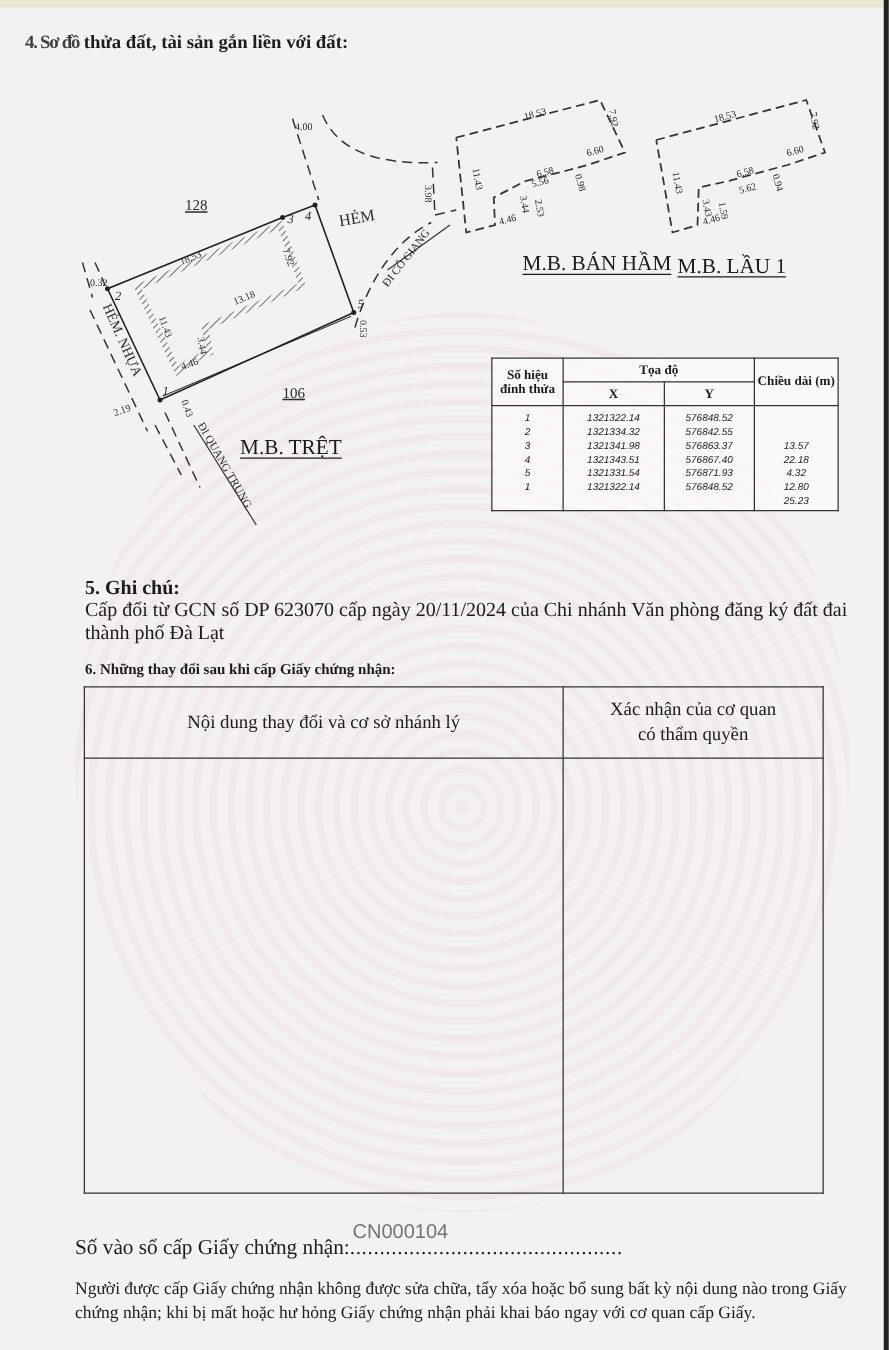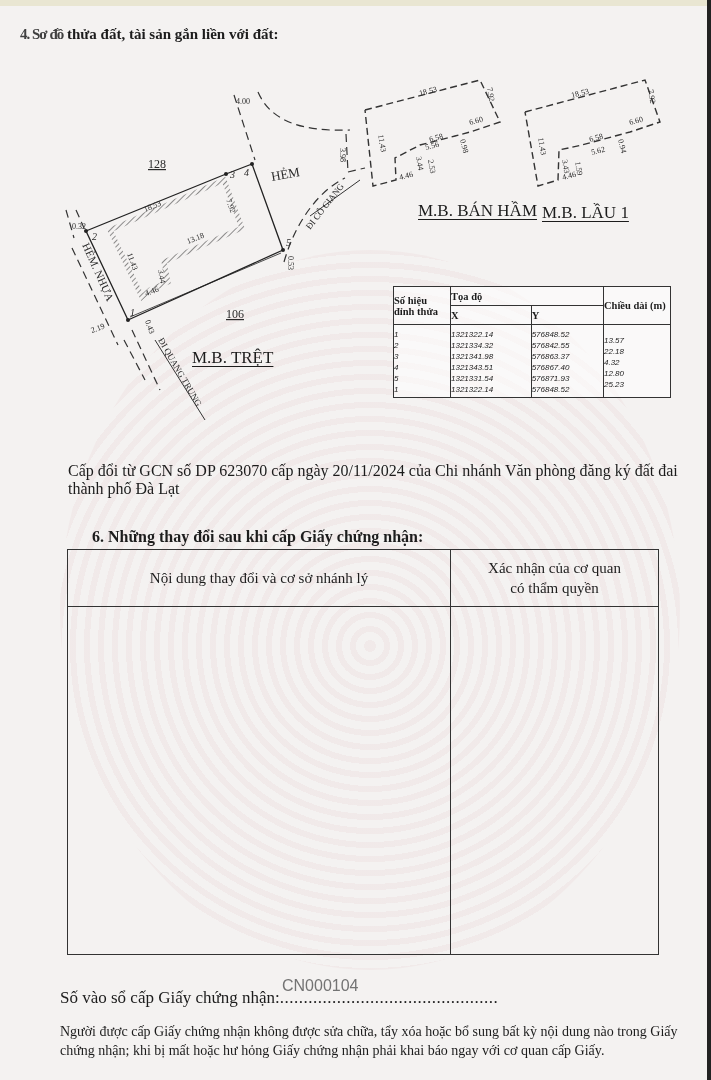--- a/index.html
+++ b/index.html
@@ -25,28 +25,28 @@
   svg.plan { position: absolute; left: 0; top: 0; }
   .plan text { font-family: "Liberation Serif", serif; fill: #2a2a2a; }
   .plan .small { font-family: "Liberation Sans", sans-serif; font-size: 8px; fill: #333; }
   .label-lg {
     position: absolute; font-size: 17px; text-decoration: underline; text-underline-offset: 3px;
   }
   .coord-table {
     position: absolute; left: 393px; top: 286px; width: 278px; border-collapse: collapse;
     font-size: 10px; background: rgba(255,255,255,0.55);
   }
-  .coord-table th, .coord-table td { border: 1px solid #333; padding: 0; text-align: left; }
+  .coord-table th, .coord-table td { border: 1px solid #333; padding: 0; text-align: center; }
   .coord-table th { font-weight: bold; font-size: 10.5px; height: 18px; }
   .coord-table td { font-family: "Liberation Sans", sans-serif; font-style: italic; font-size: 8px; line-height: 11px; vertical-align: top; padding-top: 4px; padding-bottom: 2px; }
-  .coord-table td.len { vertical-align: top; padding-top: 10px; }
+  .coord-table td.len { vertical-align: top; padding-top: 26px; }
   .coord-table td div { height: 11px; }
   .notes { position: absolute; left: 68px; top: 462px; width: 610px; font-size: 16px; line-height: 18px; }
   .notes .h { font-weight: bold; }
-  .changes-title { position: absolute; left: 68px; top: 528px; font-size: 16px; font-weight: bold; margin-left: 24px; }
+  .changes-title { position: absolute; left: 68px; top: 528px; font-size: 12px; font-weight: bold; }
   .changes-table {
     position: absolute; left: 67px; top: 549px; width: 592px; height: 403px;
     border-collapse: collapse; font-size: 15px;
   }
   .changes-table th, .changes-table td { border: 1.5px solid #333; }
   .changes-table th { font-weight: normal; height: 54px; line-height: 20px; }
   .changes-table th.c1 { width: 380px; }
   .changes-table td { height: 345px; }
   .reg-line { position: absolute; left: 60px; top: 988px; font-size: 17px; }
   .reg-line .dots { letter-spacing: 0.5px; }
@@ -214,20 +214,21 @@
           <div>22.18</div>
           <div>4.32</div>
         <div>12.80</div>
           <div>25.23</div>
       </td>
     </tr>
   </tbody>
 </table>
 
 <div class="notes">
+  <div class="h">5. Ghi chú:</div>
   <div>Cấp đổi từ GCN số DP 623070 cấp ngày 20/11/2024 của Chi nhánh Văn phòng đăng ký đất đai thành phố Đà Lạt</div>
 </div>
 
 <div class="changes-title">6. Những thay đổi sau khi cấp Giấy chứng nhận:</div>
 
 <table class="changes-table">
   <tbody>
       <tr>
     <th class="c1">Nội dung thay đổi và cơ sở nhánh lý</th>
     <th>

